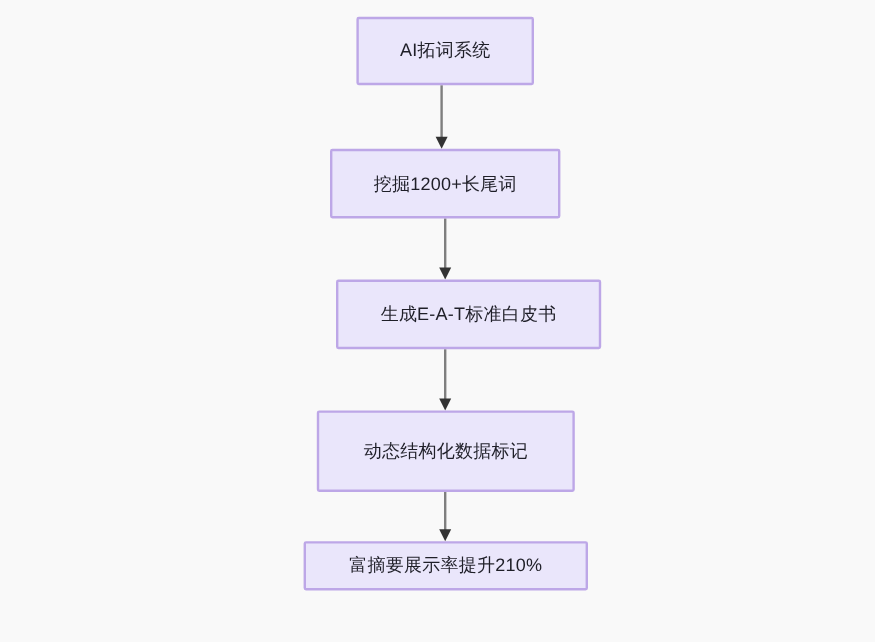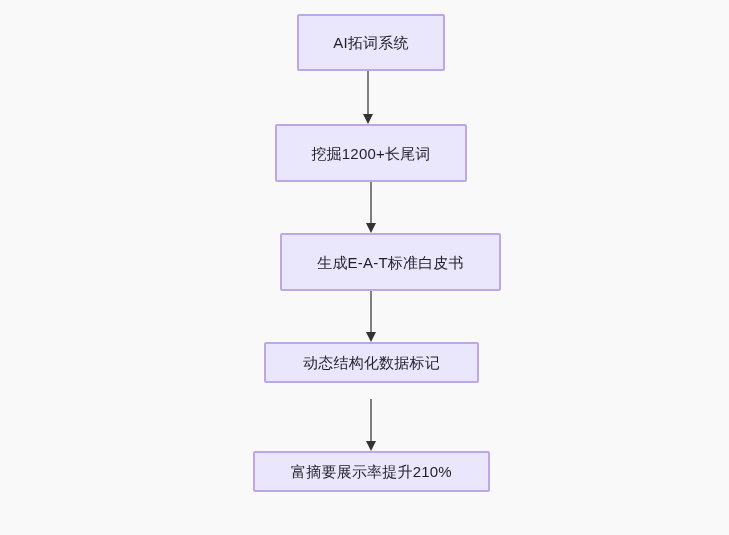--- a/index.html
+++ b/index.html
@@ -91,21 +91,21 @@
   </div>
 
   <div class="node" style="left:275px; top:124px; width:192px; height:58px;">
     <span class="node-label">挖掘1200+长尾词</span>
   </div>
 
   <div class="node" style="left:261px; top:233px; width:221px; height:58px;margin-left:19px;">
     <span class="node-label">生成E-A-T标准白皮书</span>
   </div>
 
-  <div class="node" style="left:264px; top:342px; width:215px; height:41px;text-align:center;">
+  <div class="node" style="left:264px; top:342px; width:215px; height:68px;text-align:center;">
     <span class="node-label">动态结构化数据标记</span>
   </div>
 
   <div class="node" style="left:253px; top:451px; width:237px; height:41px;">
     <span class="node-label">富摘要展示率提升210%</span>
   </div>
 
 </div>
 
 </body></html>

